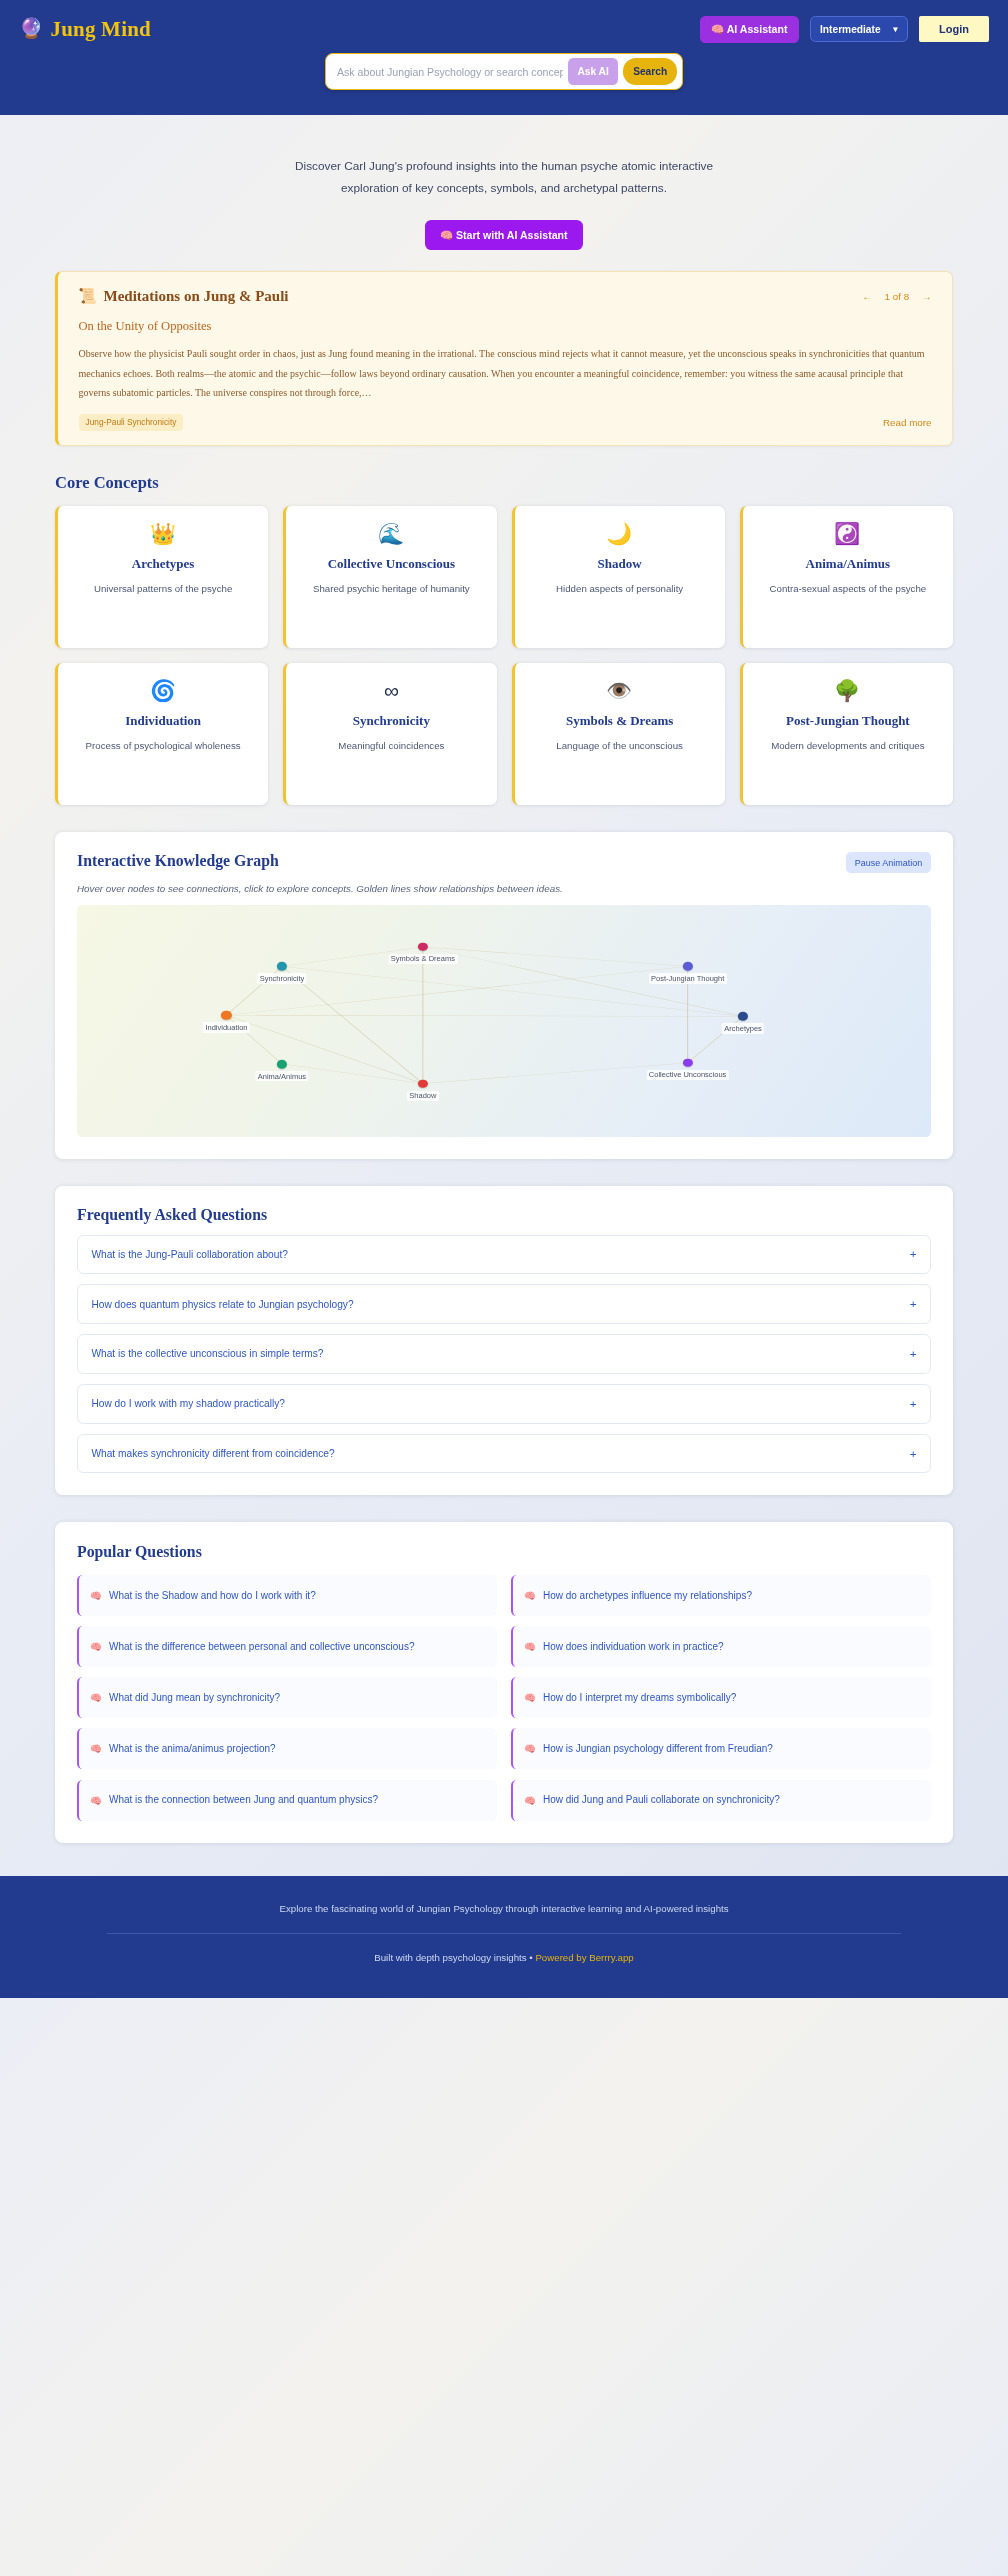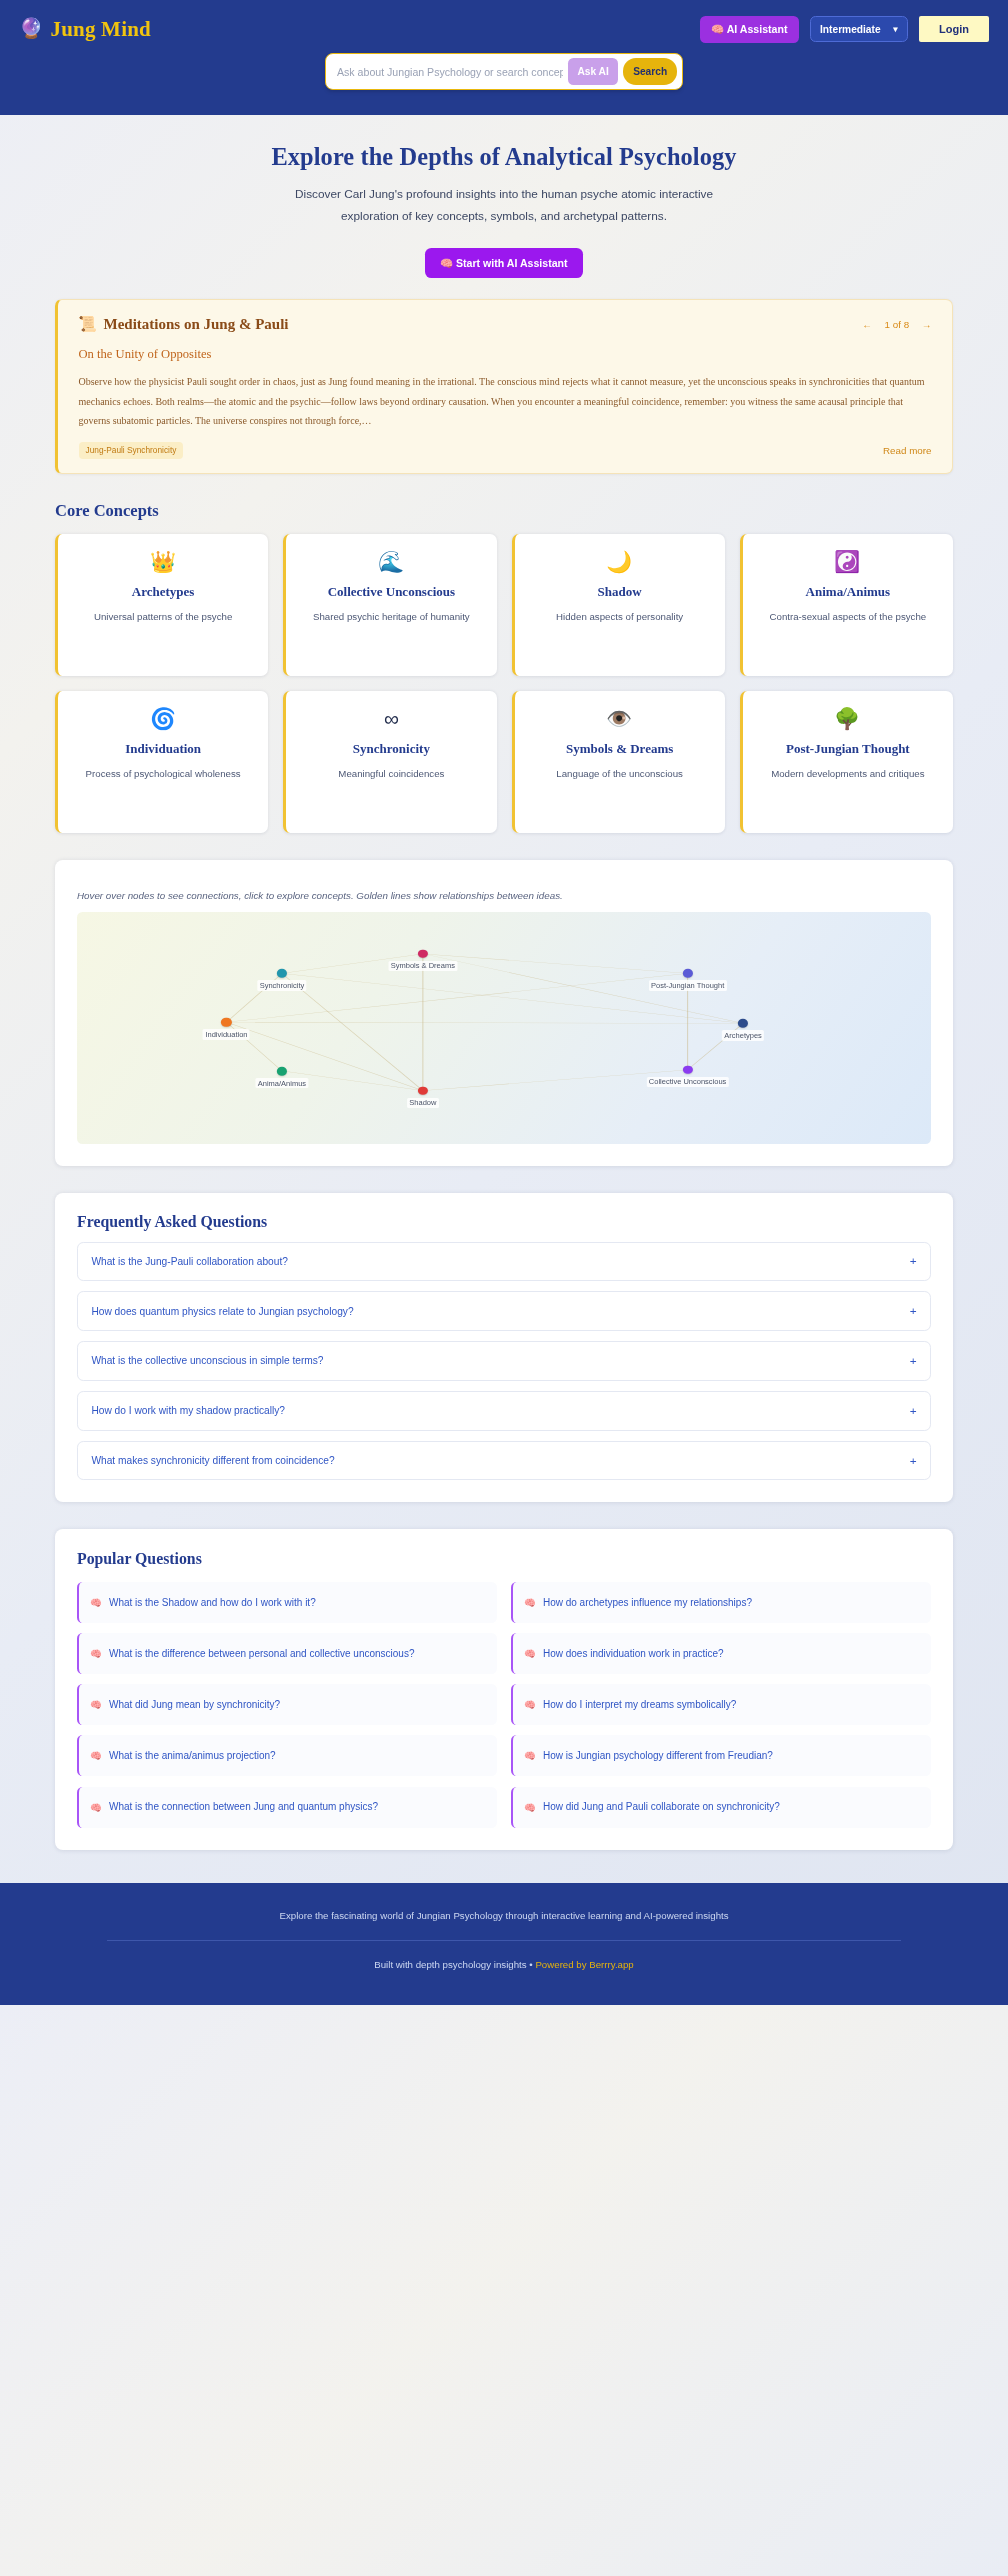--- a/index.html
+++ b/index.html
@@ -214,21 +214,20 @@
   <div class="search-wrap">
     <div class="search-bar">
       <input type="text" placeholder="Ask about Jungian Psychology or search concepts..." style="">
       <button class="btn-askai">Ask AI</button>
       <button class="btn-search">Search</button>
     </div>
   </div>
 </header>
 
 <section class="hero">
-  <h1>Explore the Depths of Analytical Psychology</h1>
   <p>Discover Carl Jung's profound insights into the human psyche atomic interactive exploration of key concepts, symbols, and archetypal patterns.</p>
   <button class="btn-hero">
     <span>🧠</span>
     <span>Start with AI Assistant</span>
   </button>
 </section>
 
 <div class="wrap">
 
   <section class="meditation">
@@ -289,20 +288,24 @@
         <div class="concept-desc">Language of the unconscious</div>
       </div>
       <div class="concept-card">
         <span class="concept-icon">🌳</span>
         <div class="concept-name">Post-Jungian Thought</div>
         <div class="concept-desc">Modern developments and critiques</div>
       </div>
     </div>
 
   <section class="panel">
+    <div class="panel-head">
+      <div class="panel-title">Interactive Knowledge Graph</div>
+      <button class="btn-pause">Pause Animation</button>
+    </div>
     <div class="panel-sub">Hover over nodes to see connections, click to explore concepts. Golden lines show relationships between ideas.</div>
     <div class="graph" id="graph">
       <svg id="graph-edges" preserveAspectRatio="none" viewBox="0 0 100 100">
           <line x1="40.5" y1="18" x2="24" y2="26.5" stroke="#c9b98a" stroke-width="0.12" opacity="0.55"></line>
           <line x1="40.5" y1="18" x2="71.5" y2="26.5" stroke="#c9b98a" stroke-width="0.12" opacity="0.55"></line>
           <line x1="40.5" y1="18" x2="78" y2="48" stroke="#c9b98a" stroke-width="0.12" opacity="0.55"></line>
           <line x1="40.5" y1="18" x2="40.5" y2="77" stroke="#c9b98a" stroke-width="0.12" opacity="0.55"></line>
           <line x1="24" y1="26.5" x2="17.5" y2="47.5" stroke="#c9b98a" stroke-width="0.12" opacity="0.55"></line>
           <line x1="24" y1="26.5" x2="78" y2="48" stroke="#c9b98a" stroke-width="0.12" opacity="0.55"></line>
           <line x1="24" y1="26.5" x2="40.5" y2="77" stroke="#c9b98a" stroke-width="0.12" opacity="0.55"></line>

